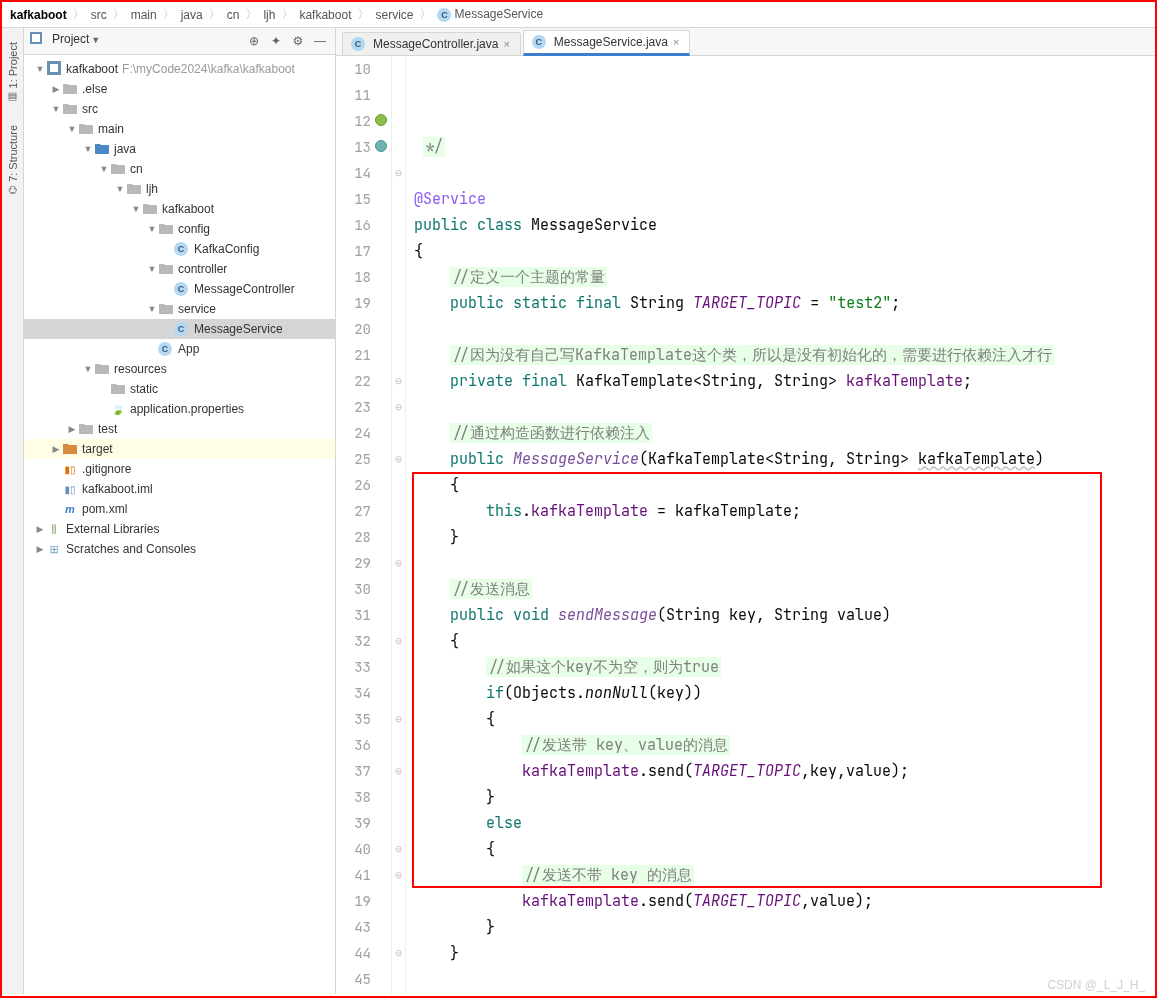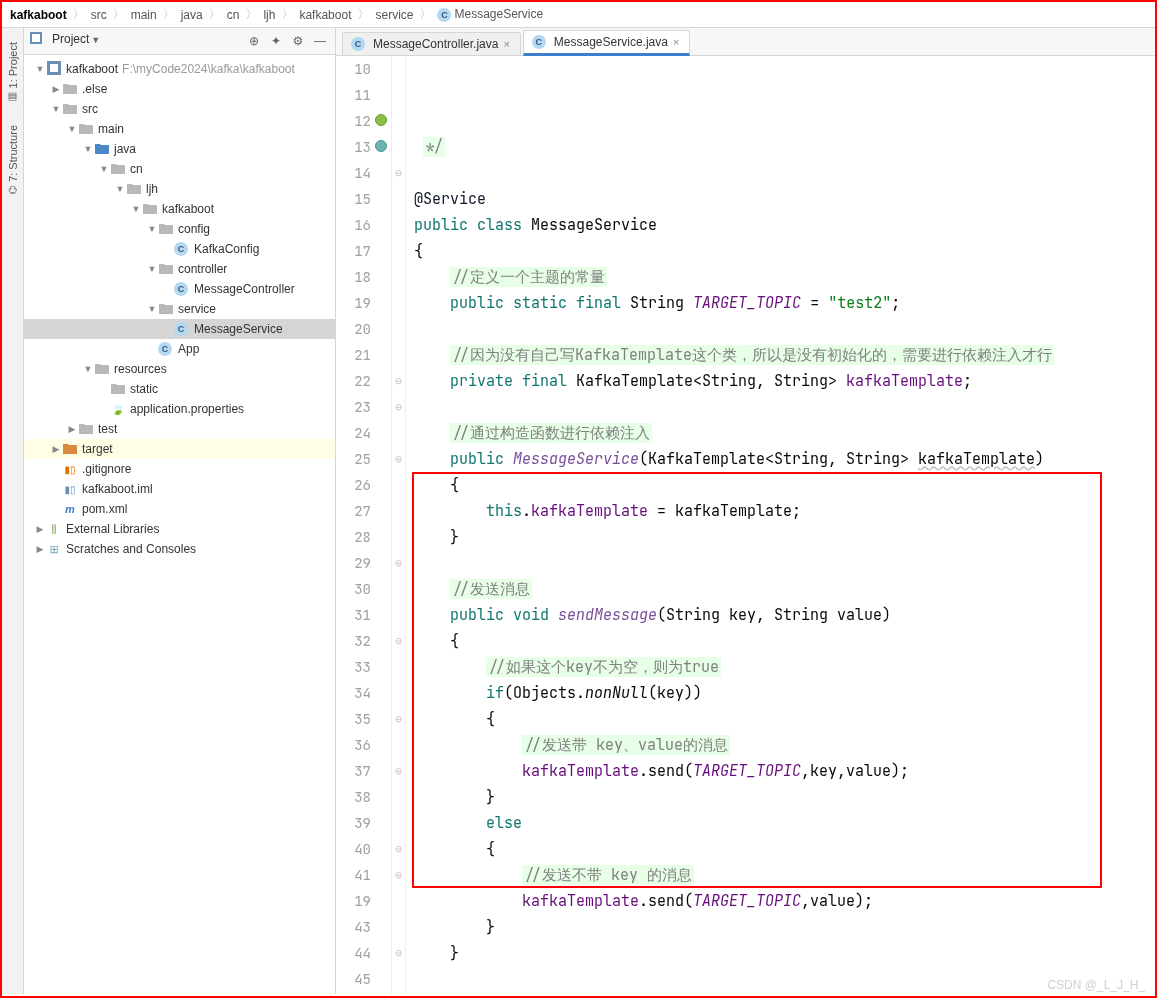--- a/index.html
+++ b/index.html
@@ -122,21 +122,21 @@
     height:26px;display:flex;align-items:center;justify-content:center;
     color:#bbb;font-size:9px;
   }
   .code {
     flex:1; font-family:"JetBrains Mono","Consolas",monospace; font-size:15px;
     line-height:26px; padding:0 8px; color:#080808; white-space:pre;
     position:relative;
   }
   .code .row { height:26px;}
   .kw { color:#0f766e;}
-  .ann { color:#0f172a;}
+  .ann { color:#8b5cf6;}
   .fn { color:#7a4f9a; font-style:italic;}
   .fld { color:#660e7a;}
   .const { color:#660e7a; font-style:italic;}
   .str { color:#067d17;}
   .cm { background:#e6ffe6; color:#808080; padding:0 2px;}
   .param { text-decoration: underline wavy #c0c0c0;}
   .red-box {
     position:absolute; border:2px solid red; pointer-events:none;
   }
   .watermark {

